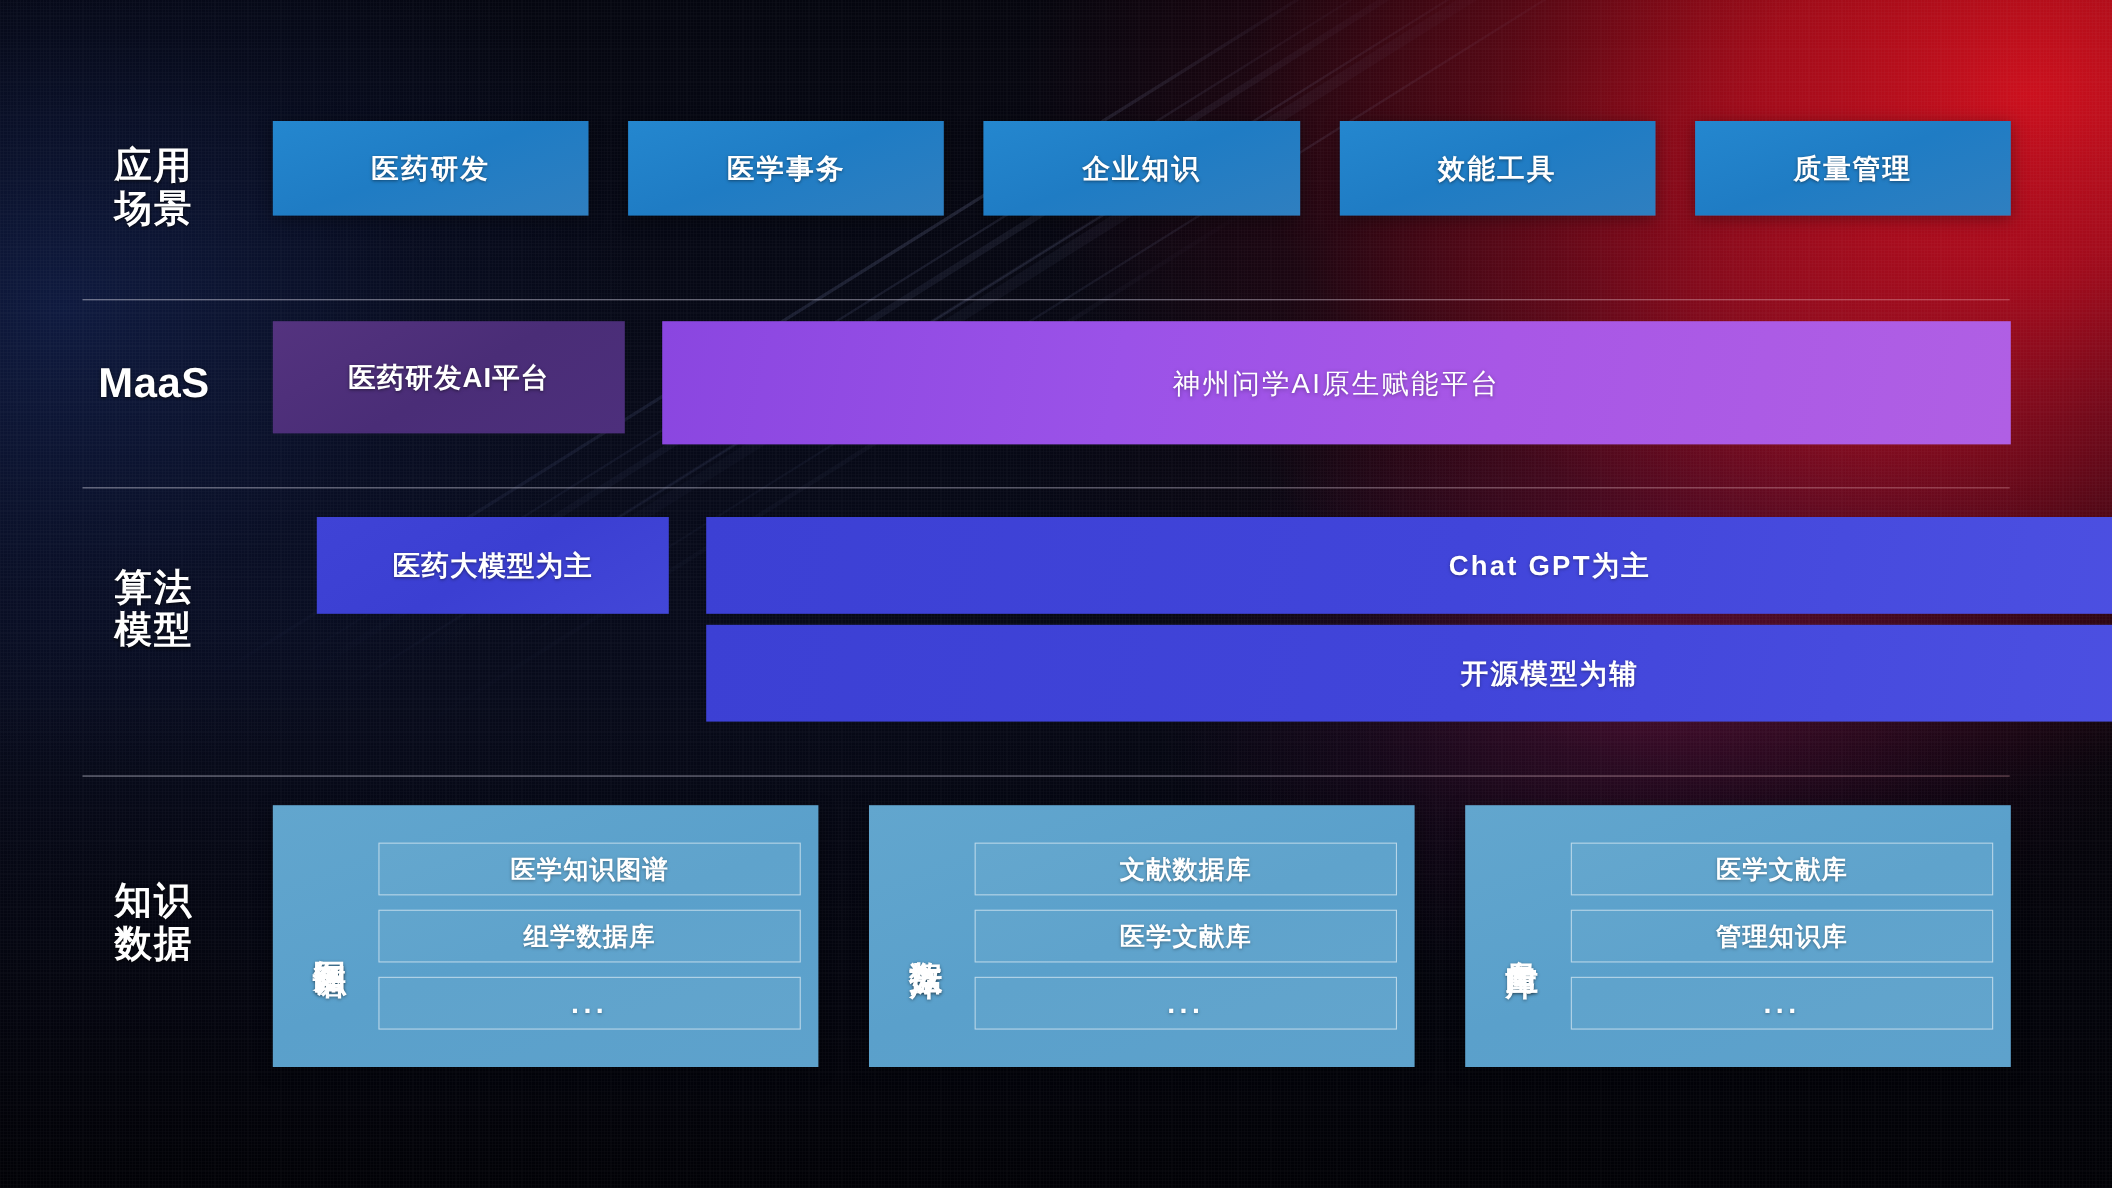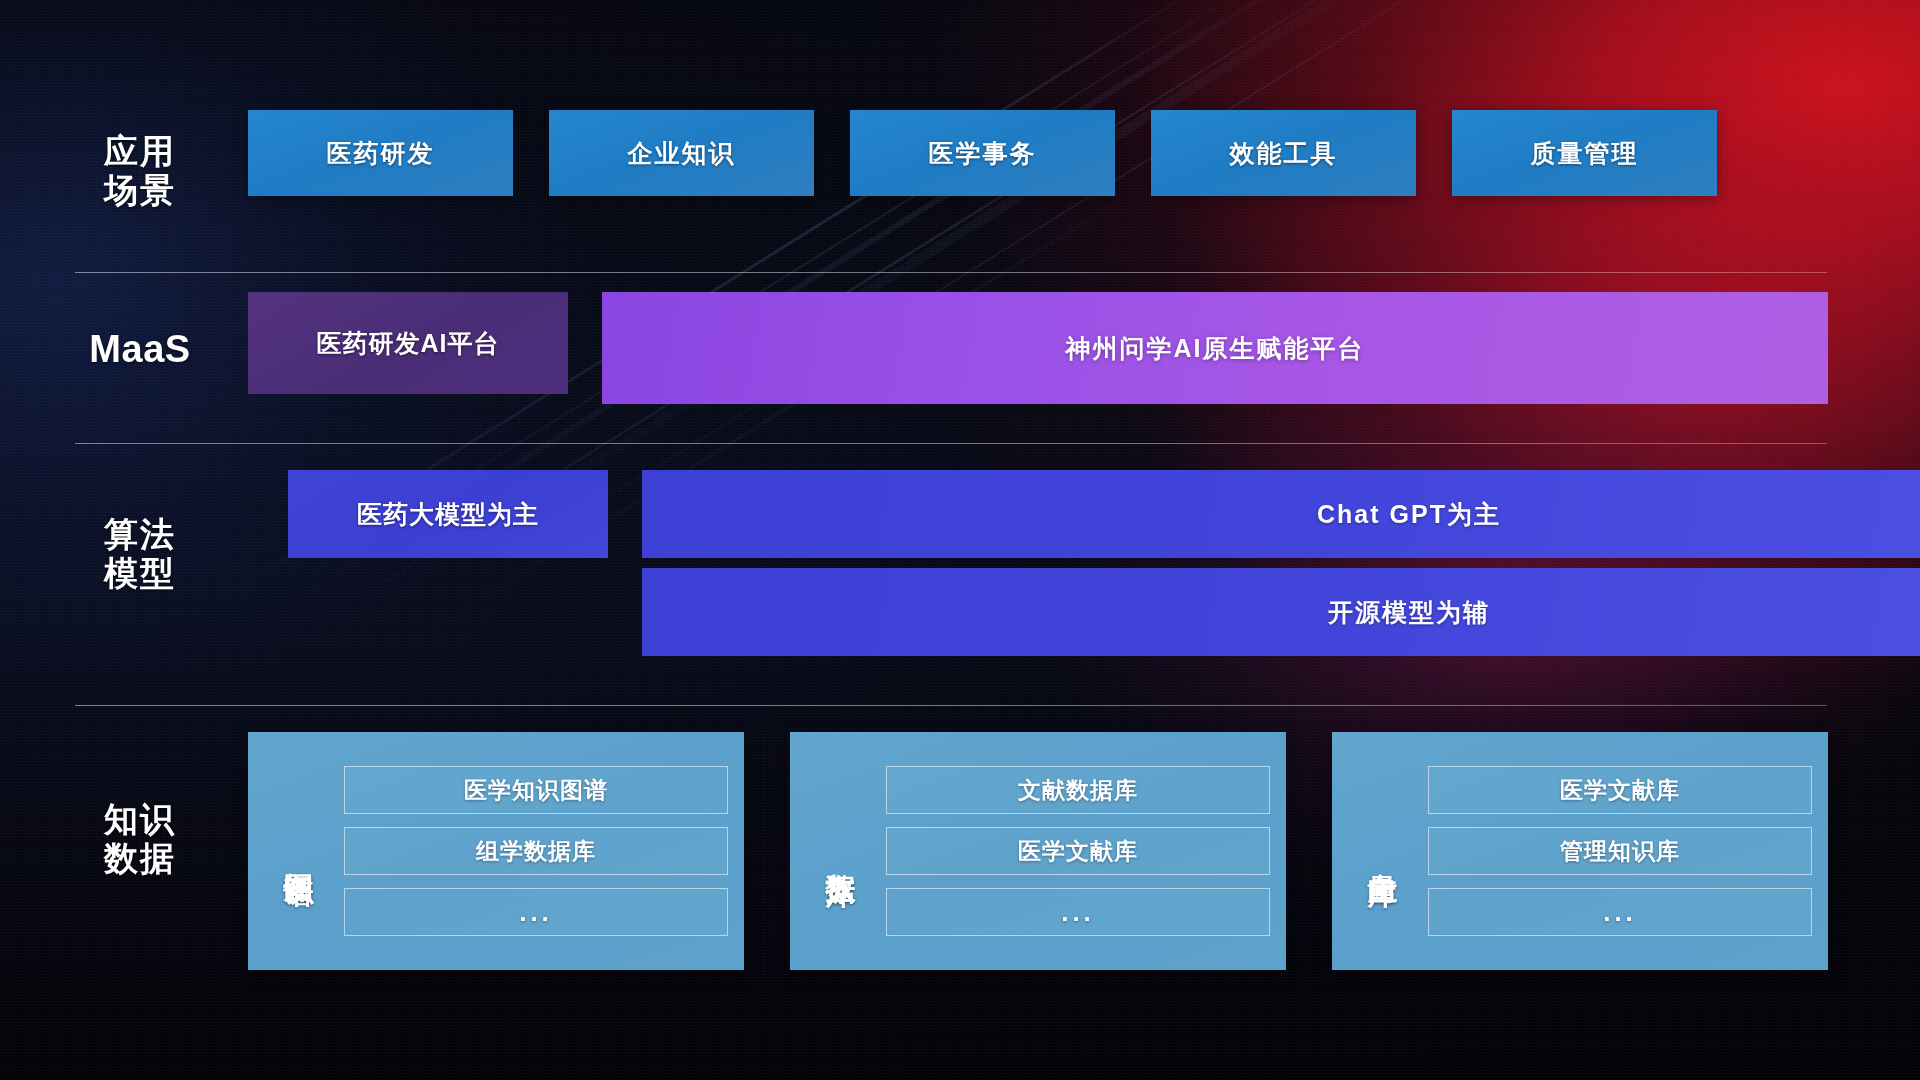--- a/index.html
+++ b/index.html
@@ -74,21 +74,21 @@
     letter-spacing:2px;
     text-align:center;
     line-height:1.16;
     text-shadow:0 1px 3px rgba(0,0,0,.75);
     white-space:pre-line;
   }
   .row-label.cn { font-size:34px; }
   .row-label.en { font-size:38px; letter-spacing:0.5px; }
 
   
-  #app-row { position:absolute; left:248px; top:110px; width:1469px; height:86px;
+  #app-row { position:absolute; left:248px; top:110px; width:1580px; height:86px;
              display:flex; gap:36px; }
   .app-box {
     flex:1;
     background:linear-gradient(160deg,#2487cf 0%,#1f7cc4 48%,#2f7fc0 100%);
     display:flex; align-items:center; justify-content:center;
     color:#fff; font-size:25px; font-weight:700; letter-spacing:2px;
     text-shadow:0 1px 3px rgba(0,0,0,.45);
     box-shadow:0 3px 14px rgba(0,0,0,.35);
   }
 
@@ -98,21 +98,21 @@
     position:absolute; left:0; top:0; width:320px; height:102px;
     background:linear-gradient(150deg,#54337f 0%,#4a2d77 52%,#4d2f7c 100%);
     display:flex; align-items:center; justify-content:center;
     color:#fff; font-size:25px; font-weight:700; letter-spacing:1px;
     text-shadow:0 1px 3px rgba(0,0,0,.5);
   }
   #maas-right {
     position:absolute; left:354px; top:0; right:0; height:112px;
     background:linear-gradient(100deg,#8a46e0 0%,#9b52e8 34%,#a857e6 62%,#b05fe4 100%);
     display:flex; align-items:center; justify-content:center;
-    color:#fff; font-size:25px; font-weight:700; letter-spacing:2px;
+    color:#fff; font-size:25px; font-weight:400; letter-spacing:2px;
     text-shadow:0 1px 4px rgba(0,0,0,.35);
   }
 
   
   #algo-row { position:absolute; left:248px; top:470px; width:1888px;margin-left:40px; }
   .algo-line { position:relative; height:88px; margin-bottom:10px; }
   .algo-left {
     position:absolute; left:0; top:0; width:320px; height:88px;
     background:linear-gradient(150deg,#3f43d6 0%,#3b3fd2 50%,#4347d8 100%);
     display:flex; align-items:center; justify-content:center;
@@ -185,22 +185,22 @@
 
   <div class="divider" style="top:272px;"></div>
   <div class="divider" style="top:443px;"></div>
   <div class="divider" style="top:705px;"></div>
 
   <div class="row-label cn" style="top:112px;margin-top:20px;">应用
 场景</div>
 
   <div id="app-row">
     <div class="app-box">医药研发</div>
+    <div class="app-box">医学事务</div>
     <div class="app-box">企业知识</div>
-    <div class="app-box">医学事务</div>
     <div class="app-box">效能工具</div>
     <div class="app-box">质量管理</div>
   </div>
 
   <div class="row-label en" style="top:327px;">MaaS</div>
 
   <div id="maas-row">
     <div id="maas-left">医药研发AI平台</div>
     <div id="maas-right">神州问学AI原生赋能平台</div>
   </div>

